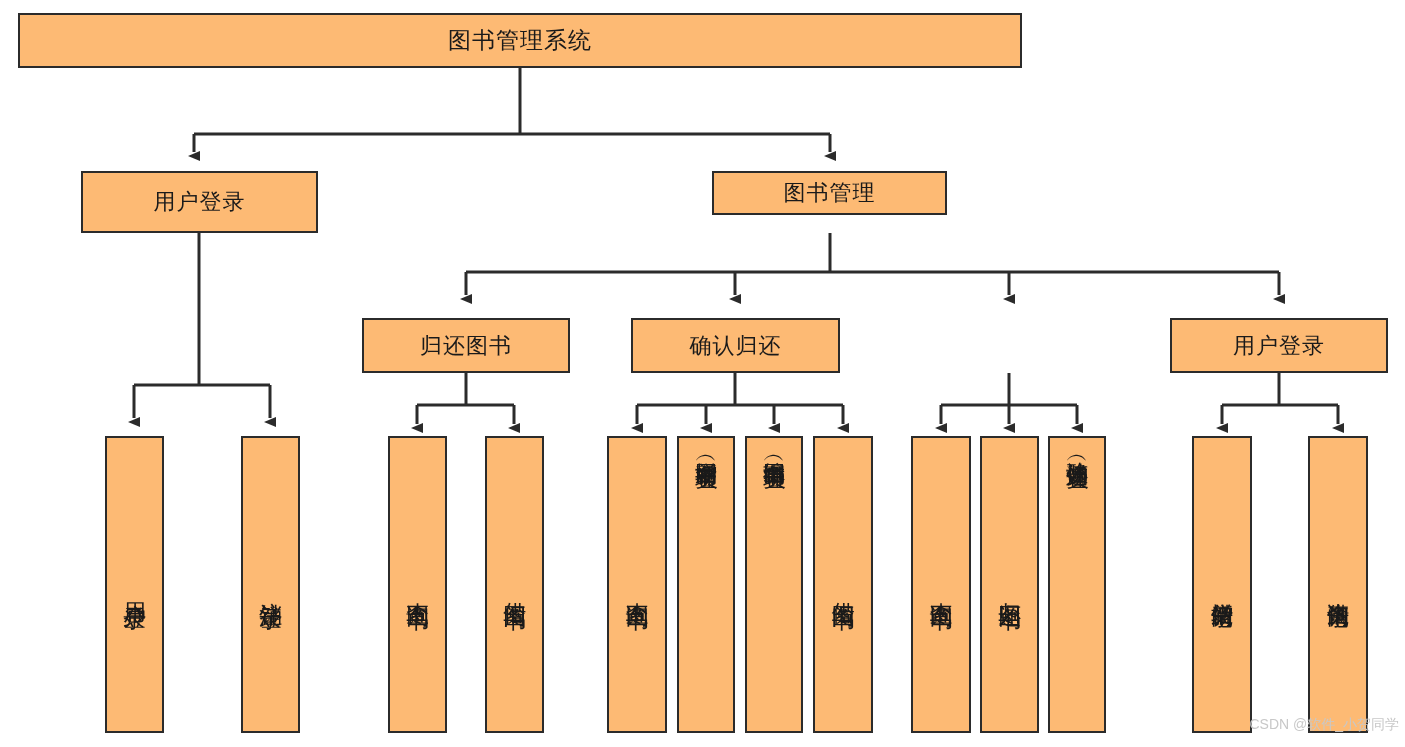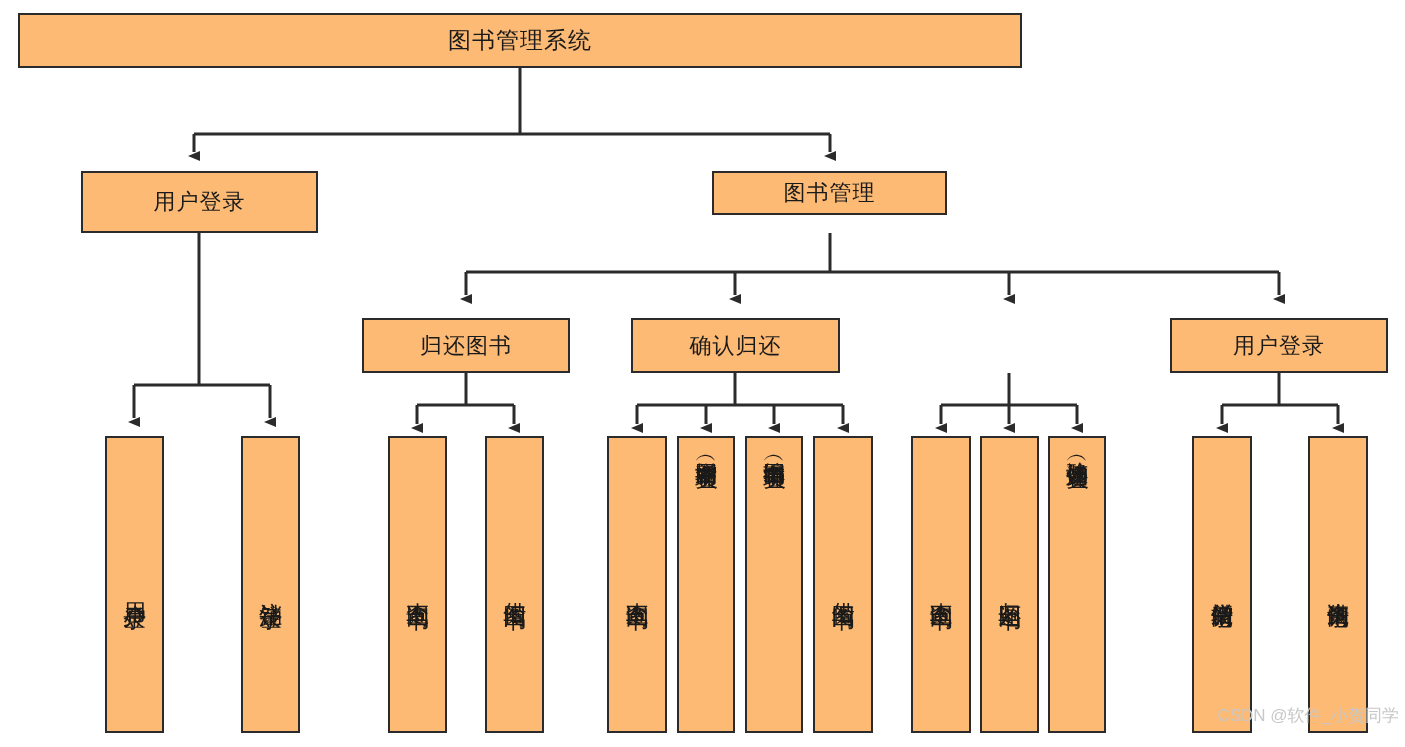--- a/index.html
+++ b/index.html
@@ -65,22 +65,22 @@
   .node.v.tall .label {
     font-size: 22px;
     letter-spacing: 1px;
   }
   .node.v.center {
     align-items: center;
   }
   .watermark {
     position: absolute;
     right: 6px;
-    bottom: 20px;
-    font-size: 17px;
+    bottom: 13px;
+    font-size: 14px;
     color: #c8c8c8;
     white-space: nowrap;
     font-family: "Liberation Sans", "DejaVu Sans", sans-serif;
   }
 </style>
 </head>
 <body>
 
 <div id="canvas">
 

